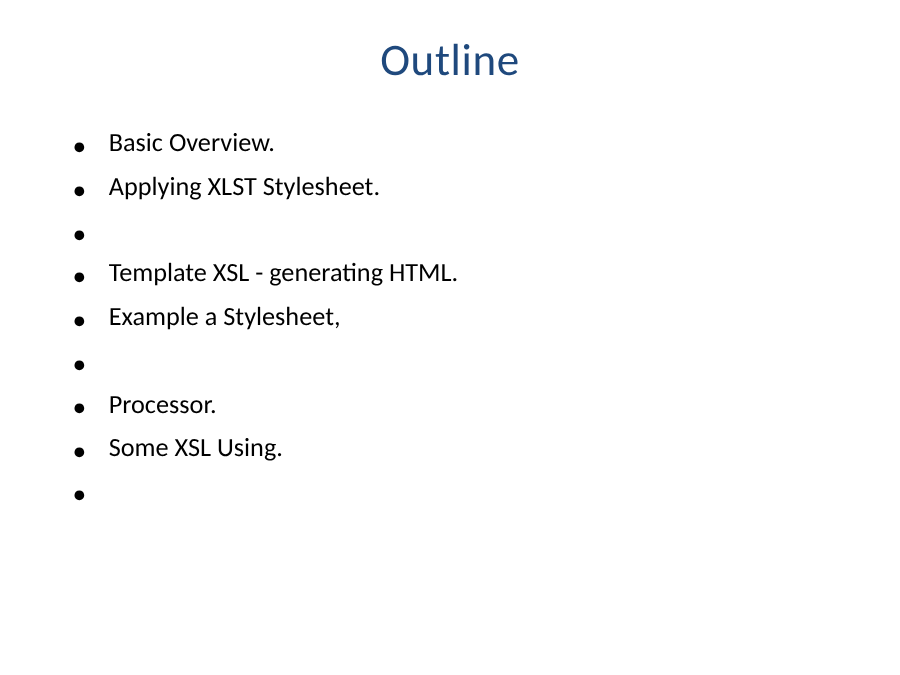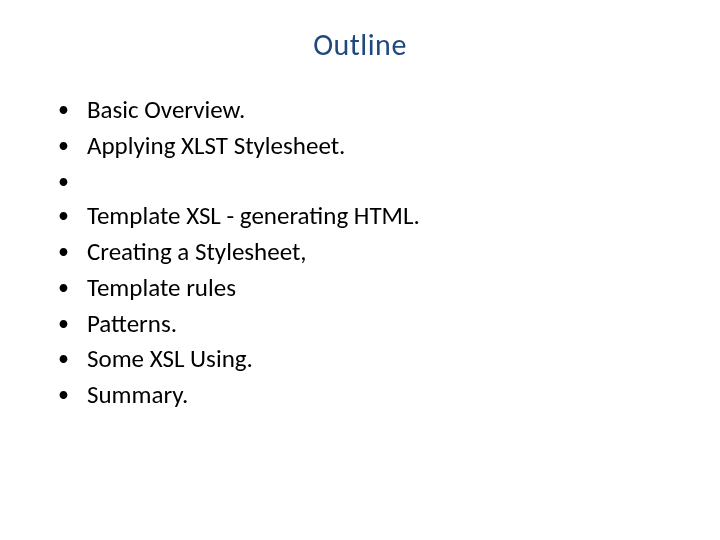--- a/index.html
+++ b/index.html
@@ -15,21 +15,21 @@
       overflow: hidden;
     }
     .slide {
       width: 100%;
       height: 100%;
       padding: 20px 50px;
       position: relative;
     }
     .title {
       text-align: center;
-      font-size: 30px;
+      font-size: 36px;
       color: #1f497d;
       font-weight: 400;
       margin-top: 6px;
       margin-bottom: 30px;
       letter-spacing: 0.5px;
     }
     .content {
       padding-left: 8px;
     }
     ul.bullet-list {
@@ -41,21 +41,21 @@
       margin-bottom: 2px;
     }
     .bullet {
       font-size: 22px;
       color: #000000;
       margin-right: 18px;
       line-height: 1.4;
       margin-top: 2px;
     }
     .item-text {
-      font-size: 25px;
+      font-size: 21px;
       color: #000000;
       line-height: 1.35;
     }
   </style>
 </head>
 <body>
 
 <div class="slide">
   <h1 class="title">Outline</h1>
   <div class="content">
@@ -70,33 +70,31 @@
       </li>
       <li>
         <span class="bullet">•</span>
       </li>
       <li>
         <span class="bullet">•</span>
         <span class="item-text">Template XSL - generating HTML.</span>
       </li>
       <li>
         <span class="bullet">•</span>
-        <span class="item-text">Creating a Stylesheet,</span>
+        <span class="item-text">Example a Stylesheet,</span>
       </li>
       <li>
         <span class="bullet">•</span>
-        <span class="item-text">Template rules</span>
       </li>
       <li>
         <span class="bullet">•</span>
-        <span class="item-text">Patterns.</span>
+        <span class="item-text">Processor.</span>
       </li>
       <li>
         <span class="bullet">•</span>
         <span class="item-text">Some XSL Using.</span>
       </li>
       <li>
         <span class="bullet">•</span>
-        <span class="item-text">Summary.</span>
       </li>
     </ul>
   </div>
 </div>
 
 </body></html>

